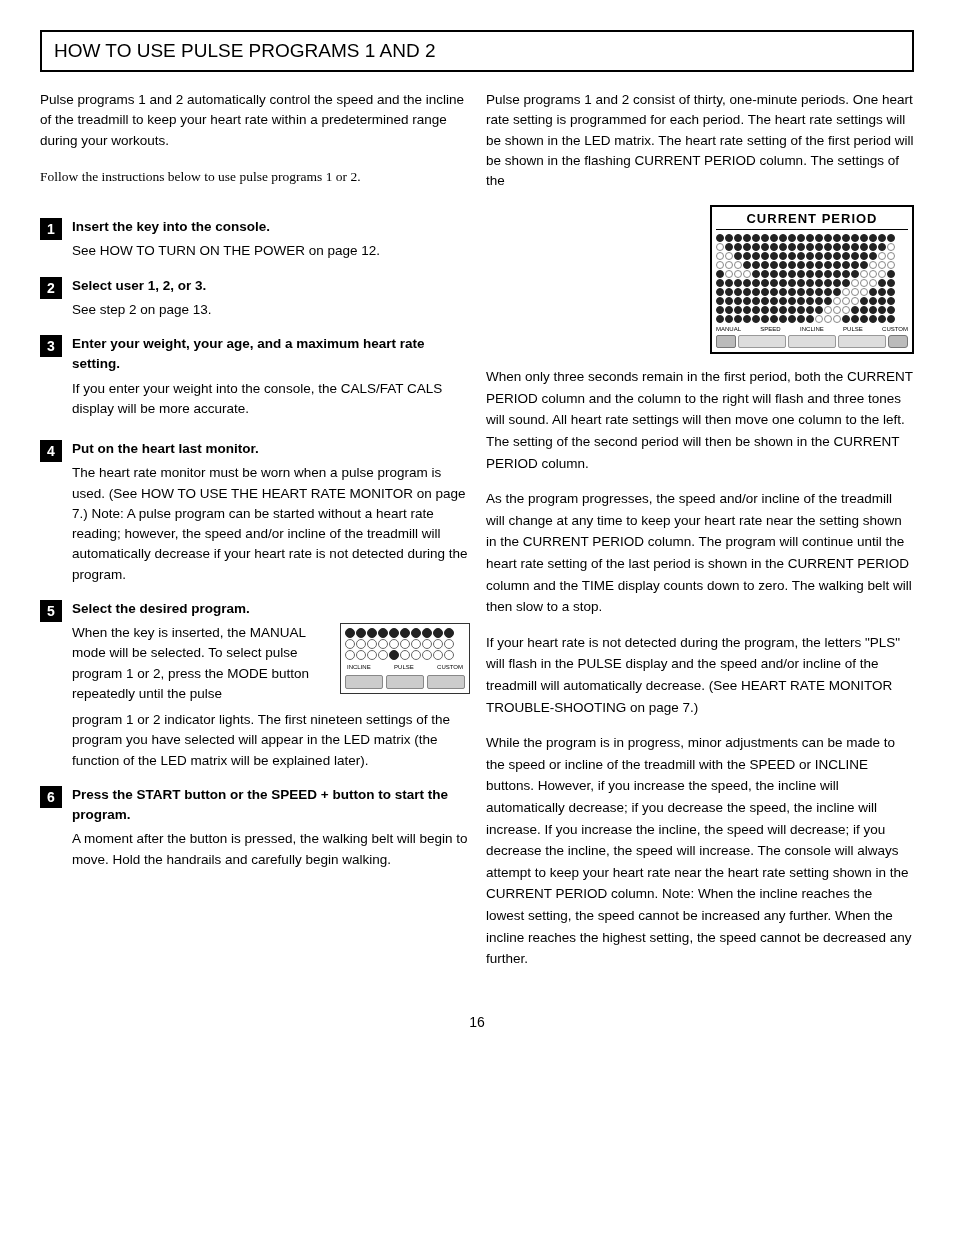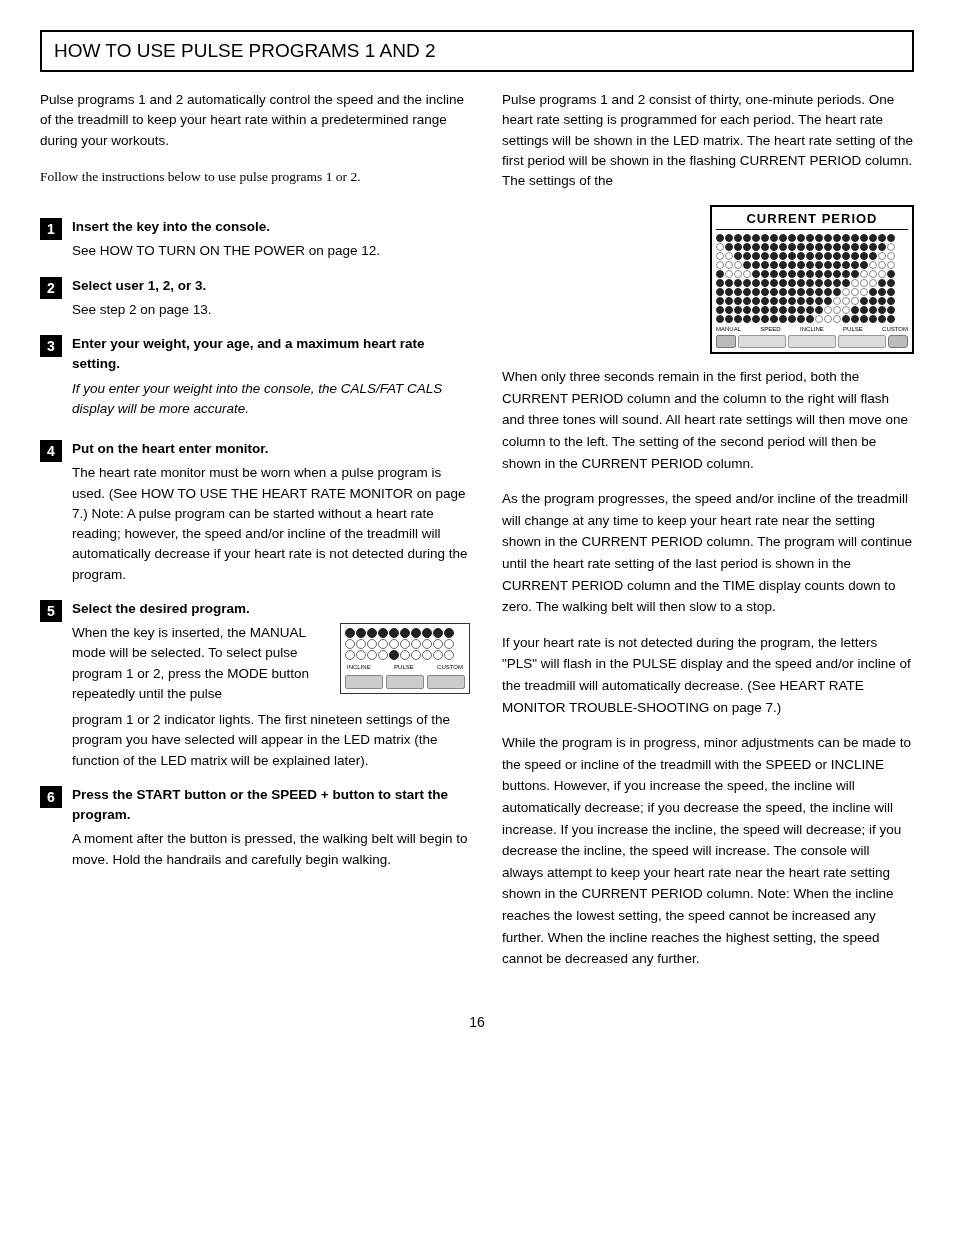--- a/index.html
+++ b/index.html
@@ -8,21 +8,21 @@
       font-family: Arial, Helvetica, sans-serif;
       font-size: 13.5px;
       color: #000;
       width: 954px;
       min-height: 1235px;
       padding: 30px 40px 40px 40px;
     }
 
     .page-layout {
       display: flex;
-      gap: 32px;
+      gap: 16px;
       width: 100%;
     }
 
     .left-column {
       flex: 0 0 430px;
       max-width: 430px;
     }
 
     .right-column {
       flex: 1;
@@ -81,21 +81,20 @@
       font-weight: bold;
       margin-bottom: 4px;
     }
 
     .step-body {
       line-height: 1.5;
     }
 
     .step-body p {
       margin-bottom: 6px;
-      font-style: italic;
     }
 
     
     .led-diagram-container {
       display: flex;
       gap: 12px;
       align-items: flex-start;
       margin-top: 4px;
     }
 
@@ -271,21 +270,21 @@
         <div class="step-title">Enter your weight, your age, and a maximum heart rate setting.</div>
         <div class="step-body">
           <p>If you enter your weight into the console, the CALS/FAT CALS display will be more accurate.</p>
         </div>
       </div>
     </div>
 
     <div class="step">
       <div class="step-number">4</div>
       <div class="step-content">
-        <div class="step-title">Put on the heart enter monitor.</div>
+        <div class="step-title">Put on the heart last monitor.</div>
         <div class="step-body">The heart rate monitor must be worn when a pulse program is used. (See HOW TO USE THE HEART RATE MONITOR on page 7.) Note: A pulse program can be started without a heart rate reading; however, the speed and/or incline of the treadmill will automatically decrease if your heart rate is not detected during the program.</div>
       </div>
     </div>
 
     <div class="step">
       <div class="step-number">5</div>
       <div class="step-content">
         <div class="step-title">Select the desired program.</div>
         <div class="led-diagram-container">
           <div class="led-text">

